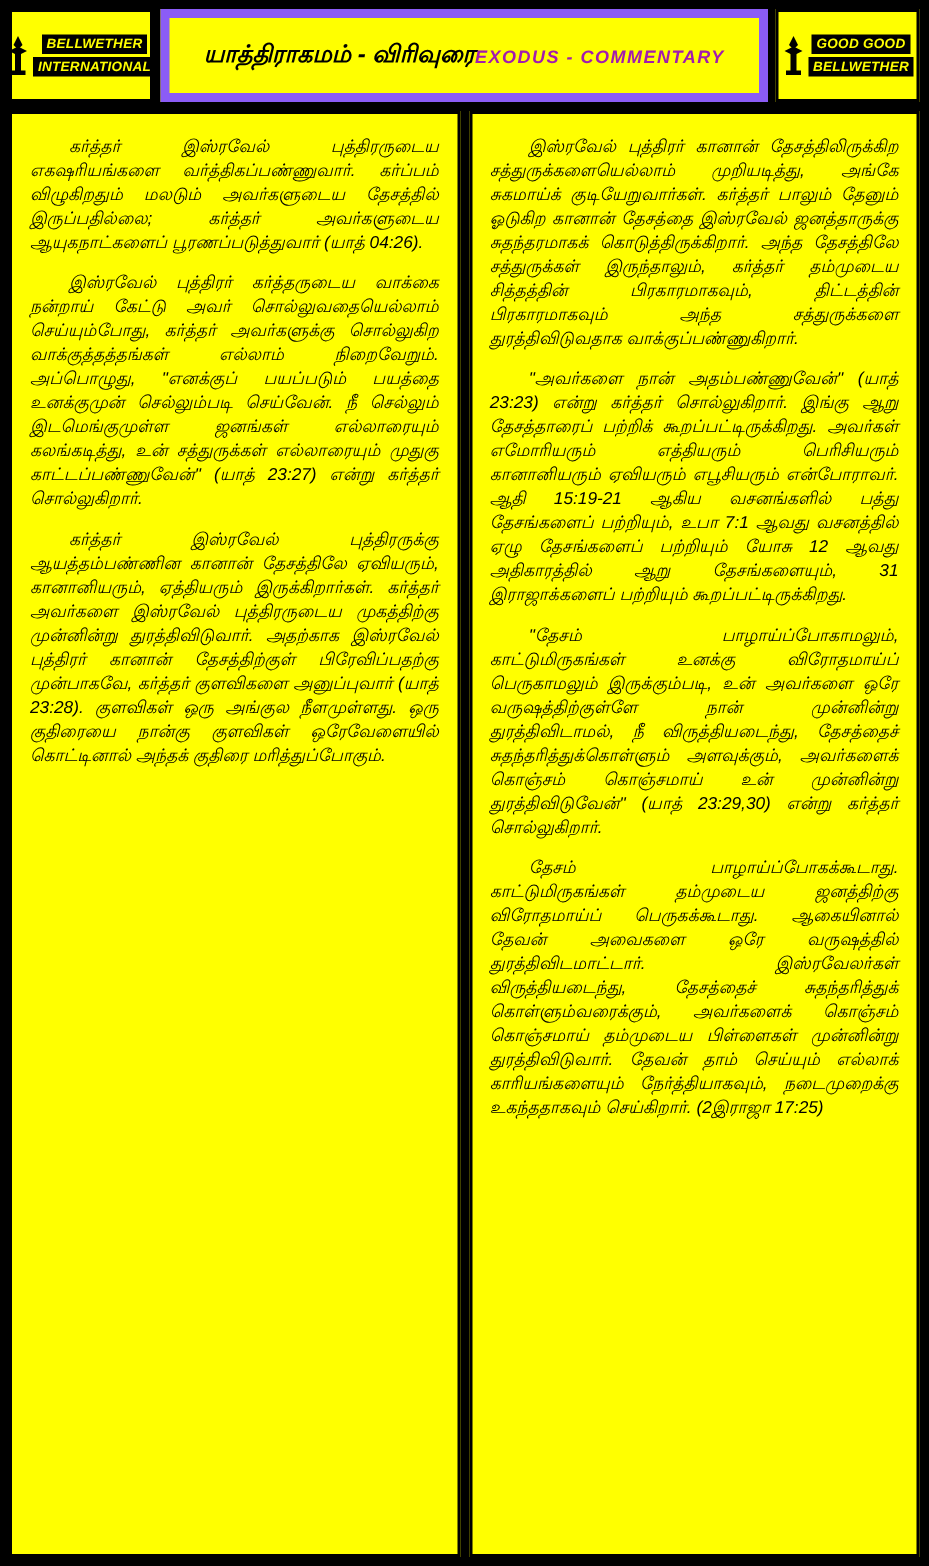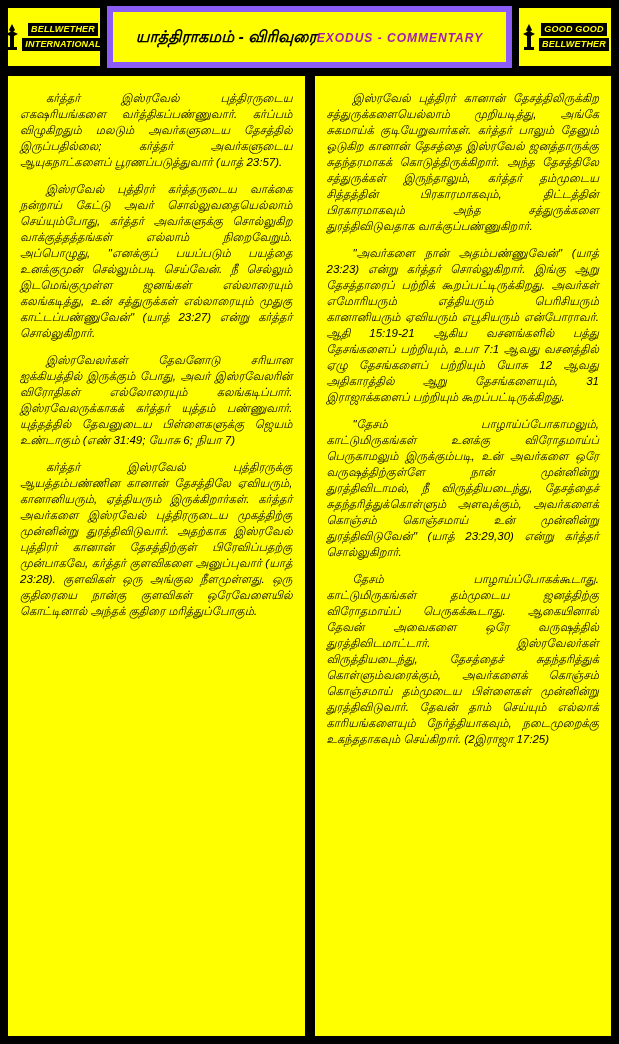--- a/index.html
+++ b/index.html
@@ -162,23 +162,22 @@
           <div class="logo-line">BELLWETHER</div>
         </div>
       </div>
     </div>
 
   </div>
 
   <div class="body-area">
 
     <div class="column">
-      <p class="para">கர்த்தர் இஸ்ரவேல் புத்திரருடைய எகஷரியங்களை வர்த்திகப்பண்ணுவார். கர்ப்பம் விழுகிறதும் மலடும் அவர்களுடைய தேசத்தில் இருப்பதில்லை; கர்த்தர் அவர்களுடைய ஆயுகநாட்களைப் பூரணப்படுத்துவார் (யாத் 23:57).</p>
+      <p class="para">கர்த்தர் இஸ்ரவேல் புத்திரருடைய எகஷரியங்களை வர்த்திகப்பண்ணுவார். கர்ப்பம் விழுகிறதும் மலடும் அவர்களுடைய தேசத்தில் இருப்பதில்லை; கர்த்தர் அவர்களுடைய ஆயுகநாட்களைப் பூரணப்படுத்துவார் (யாத் 04:26).</p>
       <p class="para">இஸ்ரவேல் புத்திரர் கர்த்தருடைய வாக்கை நன்றாய் கேட்டு அவர் சொல்லுவதையெல்லாம் செய்யும்போது, கர்த்தர் அவர்களுக்கு சொல்லுகிற வாக்குத்தத்தங்கள் எல்லாம் நிறைவேறும். அப்பொழுது, "எனக்குப் பயப்படும் பயத்தை உனக்குமுன் செல்லும்படி செய்வேன். நீ செல்லும் இடமெங்குமுள்ள ஜனங்கள் எல்லாரையும் கலங்கடித்து, உன் சத்துருக்கள் எல்லாரையும் முதுகு காட்டப்பண்ணுவேன்" (யாத் 23:27) என்று கர்த்தர் சொல்லுகிறார்.</p>
-      <p class="para">இஸ்ரவேலர்கள் தேவனோடு சரியான ஐக்கியத்தில் இருக்கும் போது, அவர் இஸ்ரவேலரின் விரோதிகள் எல்லோரையும் கலங்கடிப்பார். இஸ்ரவேலருக்காகக் கர்த்தர் யுத்தம் பண்ணுவார். யுத்தத்தில் தேவனுடைய பிள்ளைகளுக்கு ஜெயம் உண்டாகும் (எண் 31:49; யோசு 6; நியா 7)</p>
       <p class="para">கர்த்தர் இஸ்ரவேல் புத்திரருக்கு ஆயத்தம்பண்ணின கானான் தேசத்திலே ஏவியரும், கானானியரும், ஏத்தியரும் இருக்கிறார்கள். கர்த்தர் அவர்களை இஸ்ரவேல் புத்திரருடைய முகத்திற்கு முன்னின்று துரத்திவிடுவார். அதற்காக இஸ்ரவேல் புத்திரர் கானான் தேசத்திற்குள் பிரேவிப்பதற்கு முன்பாகவே, கர்த்தர் குளவிகளை அனுப்புவார் (யாத் 23:28). குளவிகள் ஒரு அங்குல நீளமுள்ளது. ஒரு குதிரையை நான்கு குளவிகள் ஒரேவேளையில் கொட்டினால் அந்தக் குதிரை மரித்துப்போகும்.</p>
     </div>
 
     <div class="column">
       <p class="para">இஸ்ரவேல் புத்திரர் கானான் தேசத்திலிருக்கிற சத்துருக்களையெல்லாம் முறியடித்து, அங்கே சுகமாய்க் குடியேறுவார்கள். கர்த்தர் பாலும் தேனும் ஓடுகிற கானான் தேசத்தை இஸ்ரவேல் ஜனத்தாருக்கு சுதந்தரமாகக் கொடுத்திருக்கிறார். அந்த தேசத்திலே சத்துருக்கள் இருந்தாலும், கர்த்தர் தம்முடைய சித்தத்தின் பிரகாரமாகவும், திட்டத்தின் பிரகாரமாகவும் அந்த சத்துருக்களை துரத்திவிடுவதாக வாக்குப்பண்ணுகிறார்.</p>
       <p class="para">"அவர்களை நான் அதம்பண்ணுவேன்" (யாத் 23:23) என்று கர்த்தர் சொல்லுகிறார். இங்கு ஆறு தேசத்தாரைப் பற்றிக் கூறப்பட்டிருக்கிறது. அவர்கள் எமோரியரும் எத்தியரும் பெரிசியரும் கானானியரும் ஏவியரும் எபூசியரும் என்போராவர். ஆதி 15:19-21 ஆகிய வசனங்களில் பத்து தேசங்களைப் பற்றியும், உபா 7:1 ஆவது வசனத்தில் ஏழு தேசங்களைப் பற்றியும் யோசு 12 ஆவது அதிகாரத்தில் ஆறு தேசங்களையும், 31 இராஜாக்களைப் பற்றியும் கூறப்பட்டிருக்கிறது.</p>
       <p class="para">"தேசம் பாழாய்ப்போகாமலும், காட்டுமிருகங்கள் உனக்கு விரோதமாய்ப் பெருகாமலும் இருக்கும்படி, உன் அவர்களை ஒரே வருஷத்திற்குள்ளே நான் முன்னின்று துரத்திவிடாமல், நீ விருத்தியடைந்து, தேசத்தைச் சுதந்தரித்துக்கொள்ளும் அளவுக்கும், அவர்களைக் கொஞ்சம் கொஞ்சமாய் உன் முன்னின்று துரத்திவிடுவேன்" (யாத் 23:29,30) என்று கர்த்தர் சொல்லுகிறார்.</p>
       <p class="para">தேசம் பாழாய்ப்போகக்கூடாது. காட்டுமிருகங்கள் தம்முடைய ஜனத்திற்கு விரோதமாய்ப் பெருகக்கூடாது. ஆகையினால் தேவன் அவைகளை ஒரே வருஷத்தில் துரத்திவிடமாட்டார். இஸ்ரவேலர்கள் விருத்தியடைந்து, தேசத்தைச் சுதந்தரித்துக் கொள்ளும்வரைக்கும், அவர்களைக் கொஞ்சம் கொஞ்சமாய் தம்முடைய பிள்ளைகள் முன்னின்று துரத்திவிடுவார். தேவன் தாம் செய்யும் எல்லாக் காரியங்களையும் நேர்த்தியாகவும், நடைமுறைக்கு உகந்ததாகவும் செய்கிறார். (2இராஜா 17:25)</p>
     </div>
 

